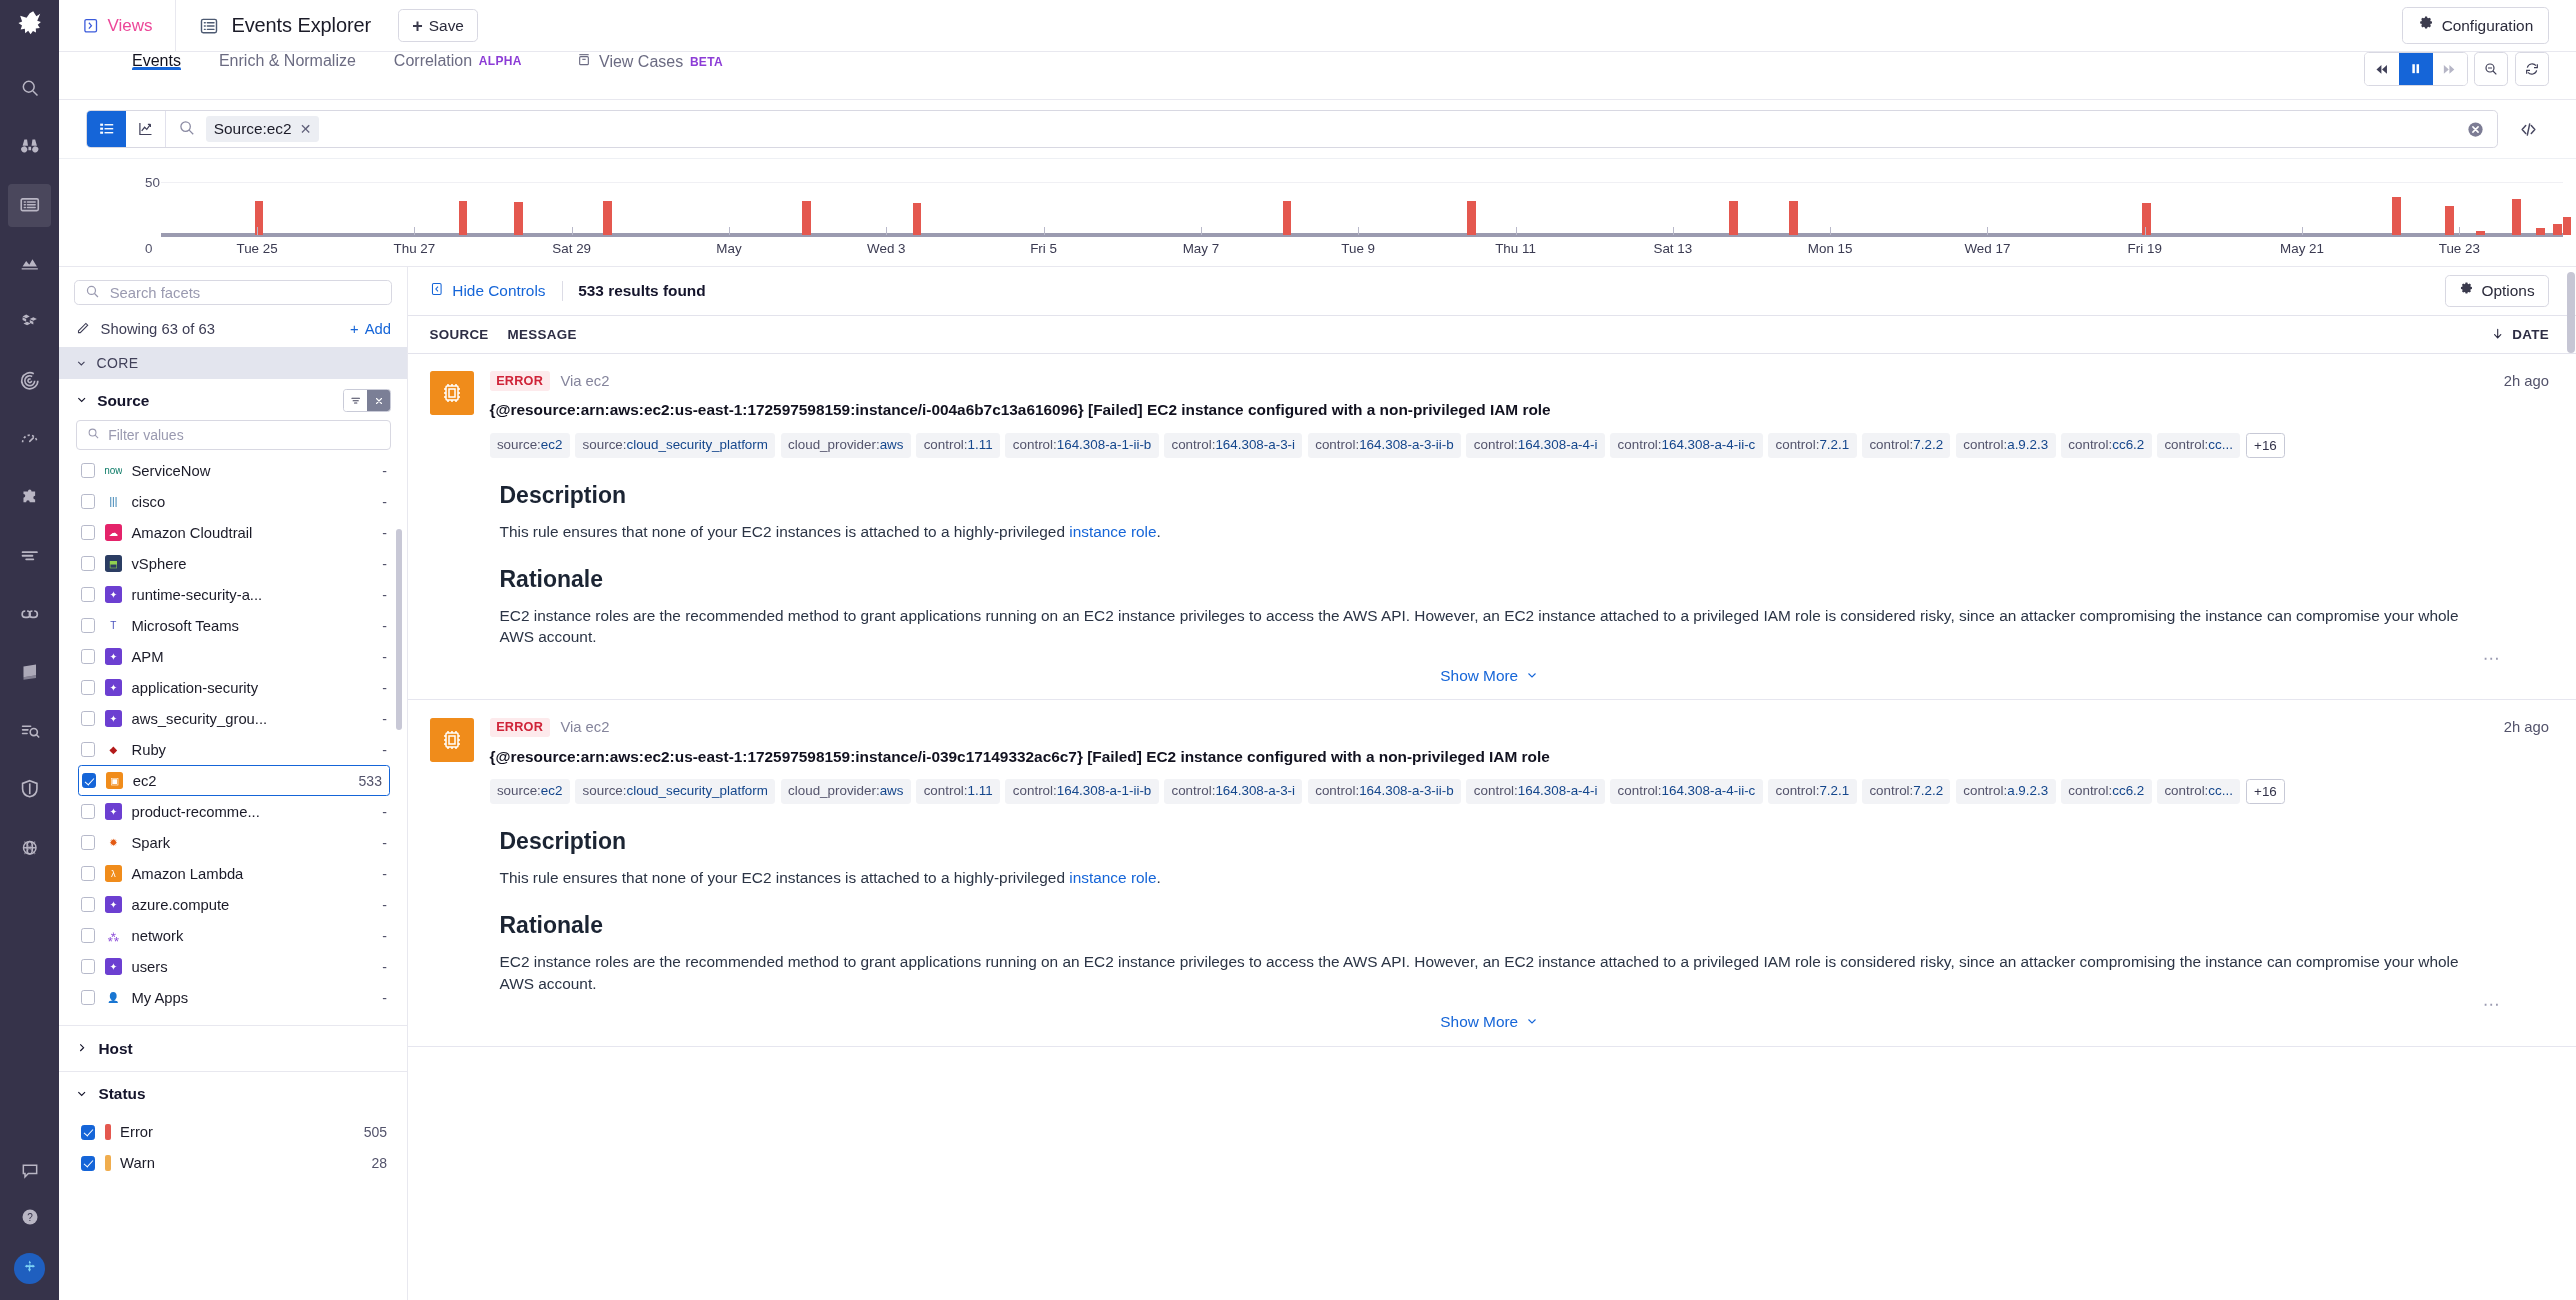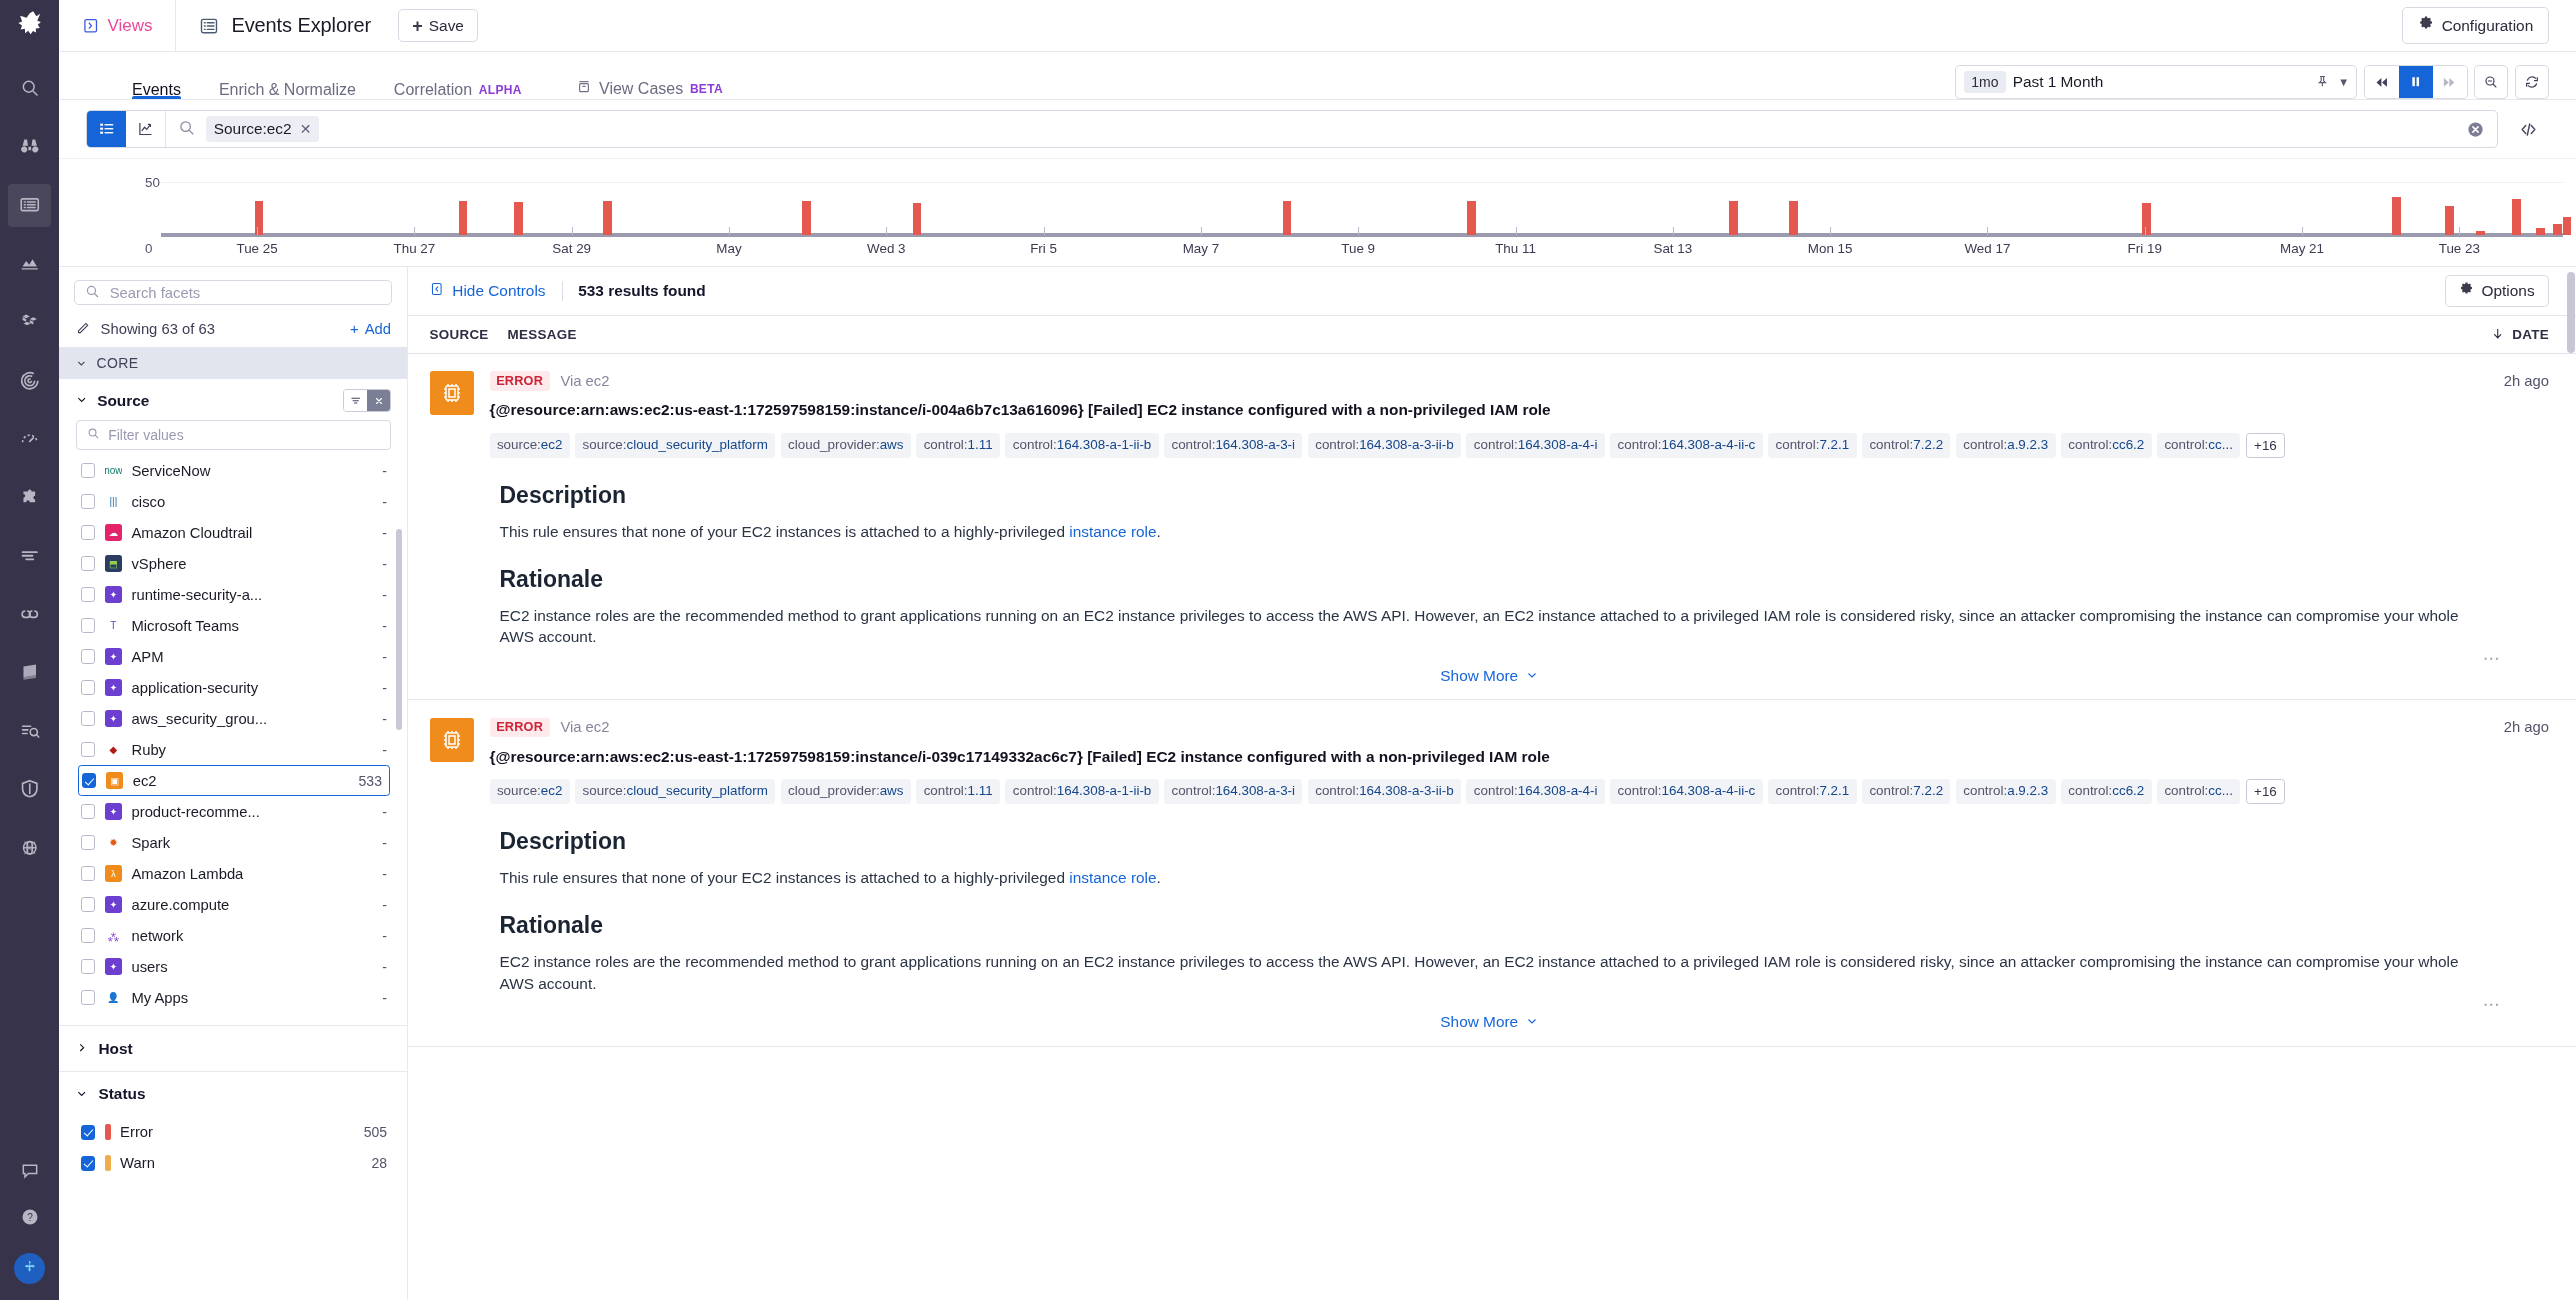--- a/index.html
+++ b/index.html
@@ -55,21 +55,21 @@
   .save-plus { font-size: 18px; color: #3b3b4d; line-height: 1; font-weight: 600; }
   .topbar-spacer { flex: 1; }
   .config-btn {
     display: flex; align-items: center; gap: 7.4px; margin-right: 27px;
     border: 0.7px solid #d8d8e2; border-radius: 4.7px; padding: 7.4px 14.8px;
     font-size: 15.4px; color: #2b2b3b; background: #fff;
   }
 
   
   .tabstrip {
-    height: 48px; flex: 0 0 48px; display: flex; align-items: flex-end;
+    height: 48px; flex: 0 0 48px; display: flex; align-items: flex-start;
     border-bottom: 0.7px solid #e8e8ef; background: #fff; padding-left: 0;
   }
   .tab {
     display: flex; align-items: center; gap: 6.7px; padding: 0 19px;
     font-size: 16px; color: #6b6b82; position: relative; cursor: default;
   }
   .tab:first-child { margin-left: 54px; }
   .tab.active { color: #12121f; }
   .tab.active::after {
     content: ""; position: absolute; left: 19px; right: 19px; bottom: 0;
@@ -394,30 +394,20 @@
             <path d="M5 4h14"></path>
             <rect x="5.5" y="7" width="13" height="12" rx="1.5"></rect>
             <path d="M9.5 11h5"></path>
           </svg>
       </span>
       <span>View Cases</span>
       <span class="tag-beta">BETA</span>
     </div>
     <div class="tabstrip-spacer"></div>
     <div class="timecluster">
-      <div class="timepicker">
-        <span class="tp-chip">1mo</span>
-        <span class="tp-label">Past 1 Month</span>
-        <span class="tp-ico">
-          <svg width="14.8" height="14.8" viewBox="0 0 24 24" fill="none" stroke="#56566e" stroke-width="1.8">
-              <path d="M8 4h8M10 4v7l-3 3h10l-3-3V4M12 14v6"></path>
-            </svg>
-        </span>
-        <span class="tp-caret">▼</span>
-      </div>
       <div class="navgrp">
         <div class="navbtn">
             <svg width="14.8" height="14.8" viewBox="0 0 24 24" fill="currentColor">
               <path d="M12 5v14L4 12zM21 5v14l-8-7z"></path>
             </svg>
           </div>
         <div class="navbtn pause">
             <svg width="13.4" height="13.4" viewBox="0 0 24 24" fill="currentColor">
               <rect x="6" y="4" width="4.5" height="16"></rect>
               <rect x="13.5" y="4" width="4.5" height="16"></rect>

